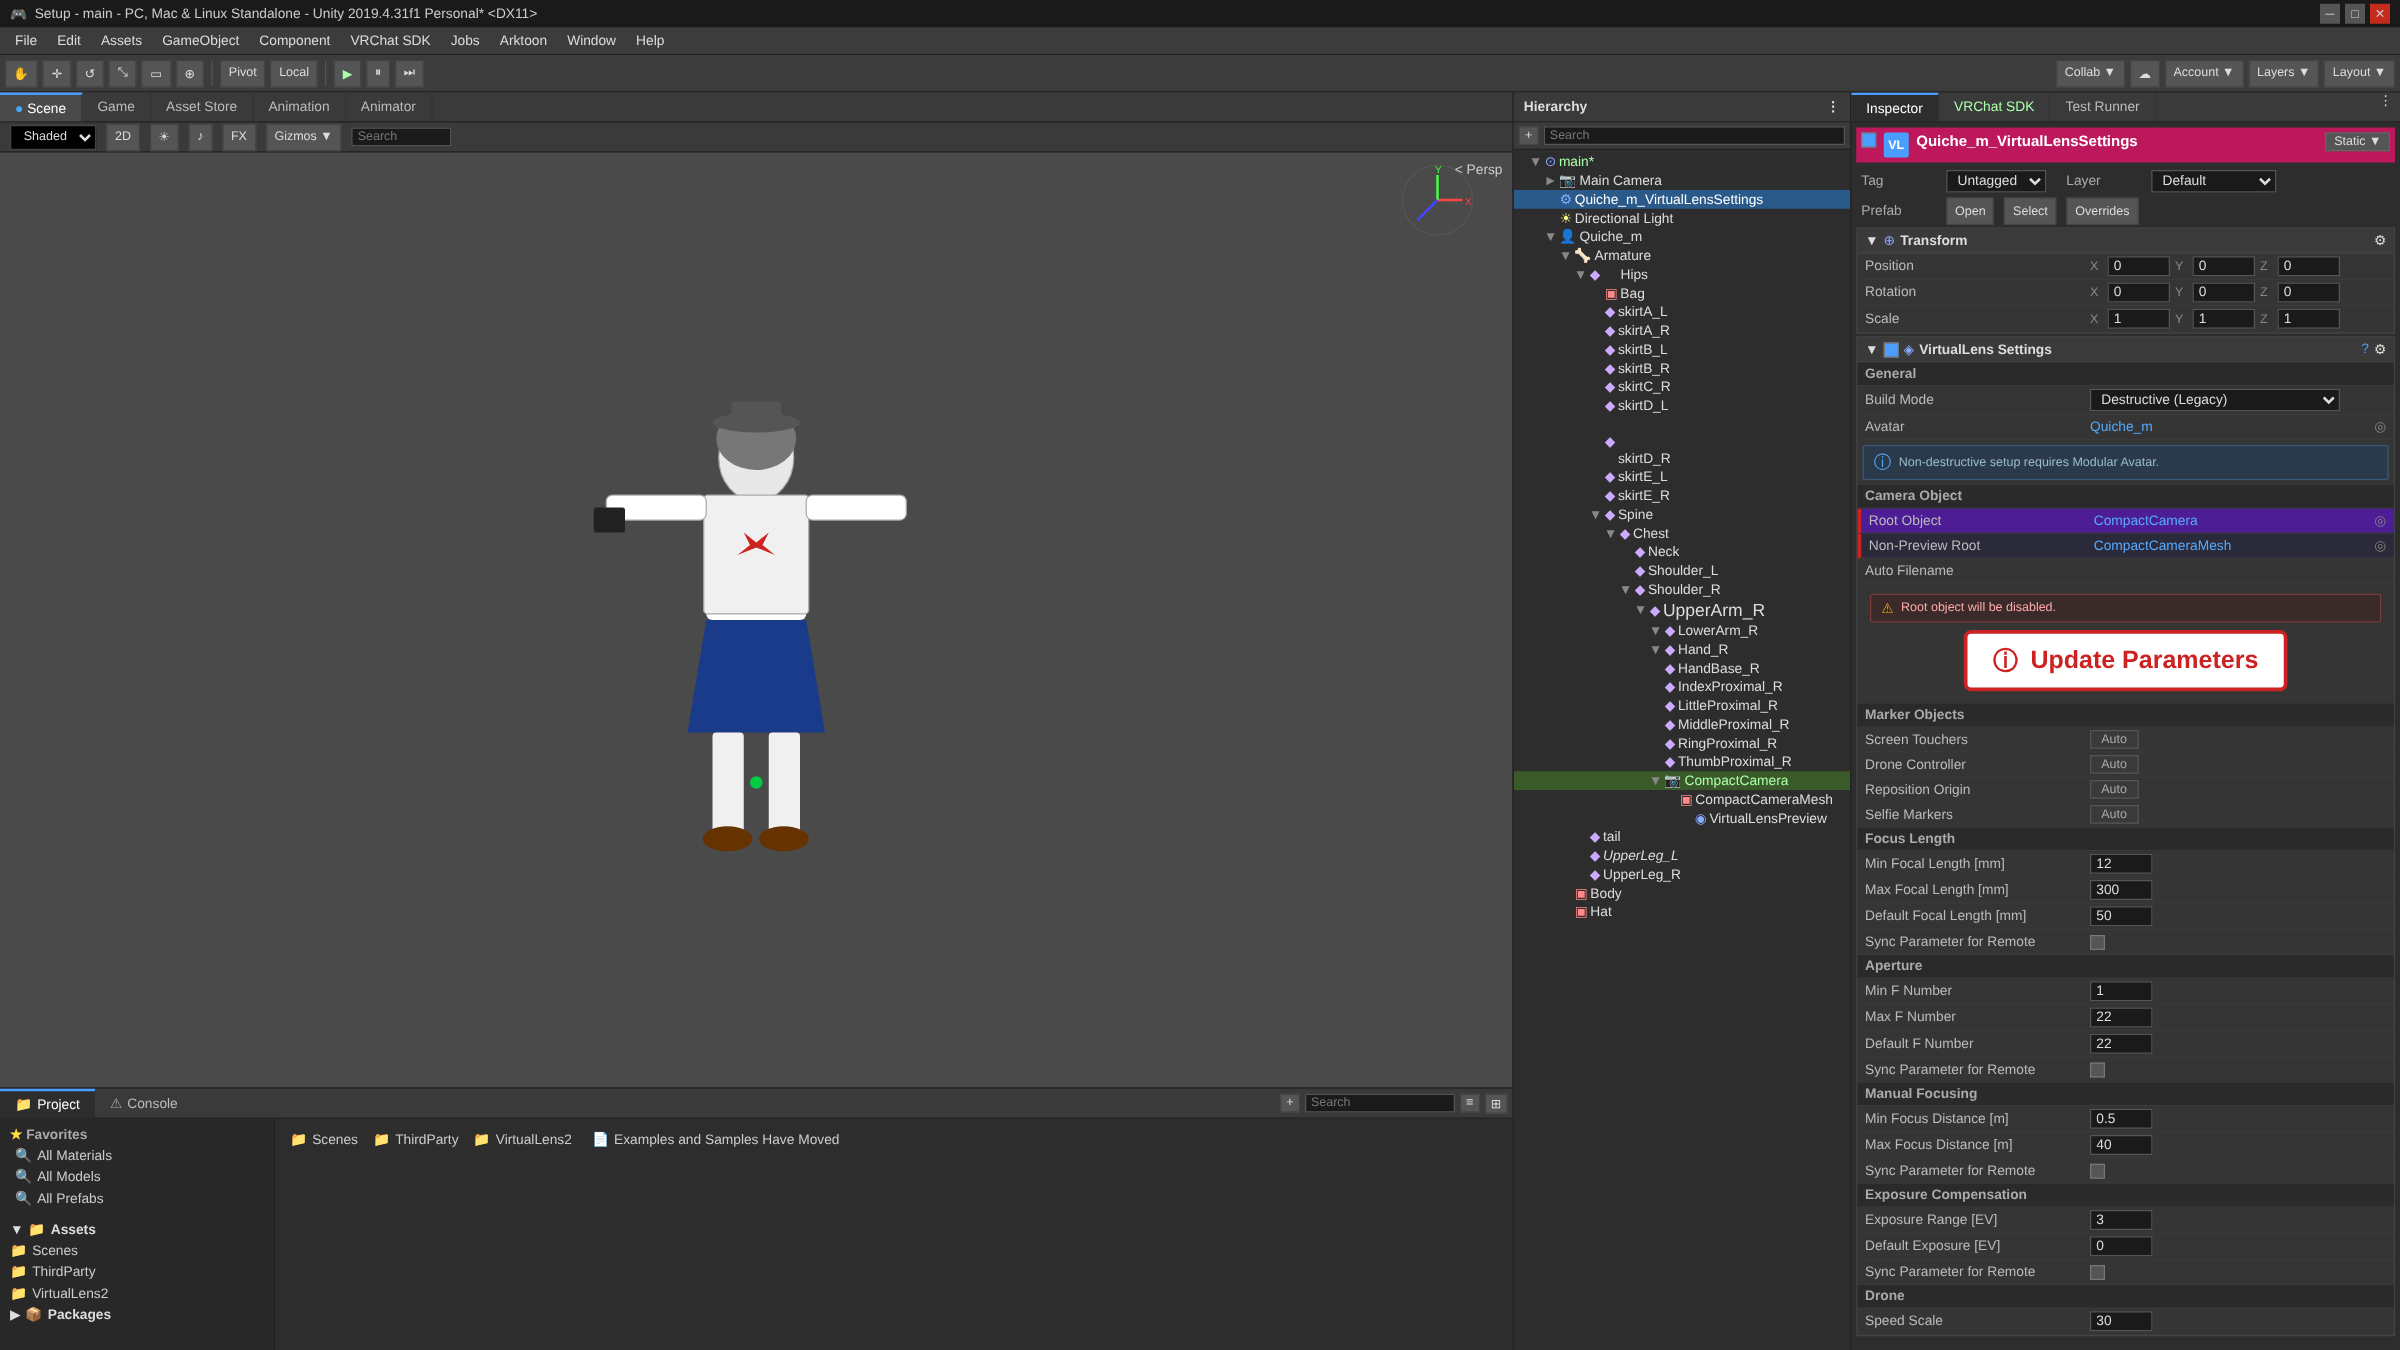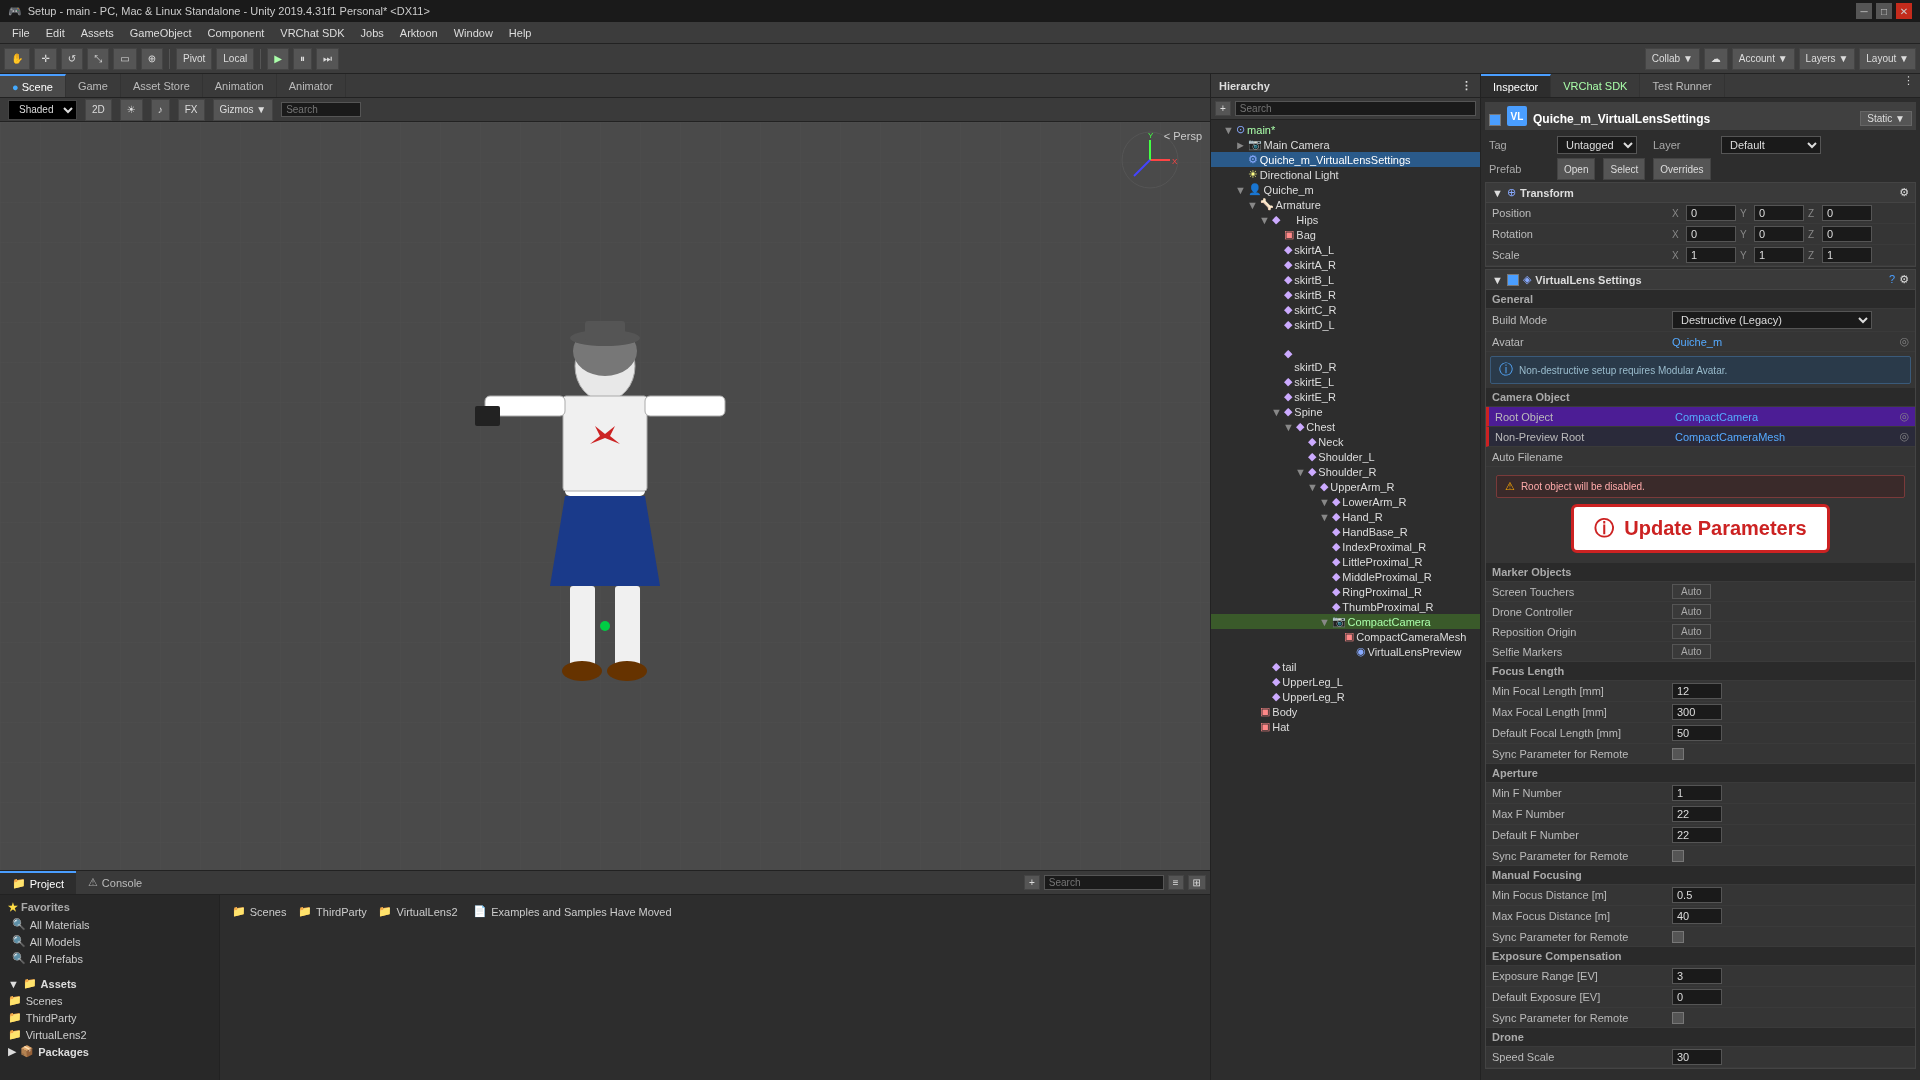--- a/index.html
+++ b/index.html
@@ -63,21 +63,21 @@
     .indent9 { padding-left: 108px; }
 
     
     .inspector-panel { width: 440px; background: #2d2d2d; border-left: 1px solid #222; display: flex; flex-direction: column; overflow: hidden; }
     .inspector-tab-bar { background: #3a3a3a; height: 24px; display: flex; align-items: stretch; border-bottom: 1px solid #222; }
     .inspector-tab { padding: 0 12px; display: flex; align-items: center; font-size: 11px; cursor: pointer; color: #bbb; border-right: 1px solid #333; }
     .inspector-tab.active { background: #2d2d2d; color: #fff; border-top: 2px solid #4a9eff; }
     .inspector-content { flex: 1; overflow-y: auto; padding: 4px; }
 
     
-    .obj-header { display: flex; align-items: flex-end; gap: 6px; padding: 4px; background: #404040; margin-bottom: 4px; }
+    .obj-header { display: flex; align-items: flex-start; gap: 6px; padding: 4px; background: #be185d; margin-bottom: 4px; }
     .obj-name { font-size: 12px; color: #fff; font-weight: bold; }
     .obj-row { display: flex; align-items: center; gap: 8px; padding: 2px 4px; }
     .obj-label { color: #aaa; width: 60px; font-size: 11px; }
     .static-btn { margin-left: auto; background: #555; border: 1px solid #666; color: #ddd; padding: 1px 6px; font-size: 10px; cursor: pointer; }
 
     
     .component-section { background: #353535; margin-bottom: 2px; border: 1px solid #444; }
     .component-header { background: #3a3a3a; padding: 3px 6px; display: flex; align-items: center; cursor: pointer; border-bottom: 1px solid #444; }
     .component-title { font-size: 11px; color: #ddd; font-weight: bold; margin-left: 4px; }
     .component-icons { margin-left: auto; display: flex; gap: 4px; }
@@ -514,21 +514,21 @@
 
       <div class="tree-item indent7">
         <span class="arrow">▼</span>
         <span style="color:#ccaaff;">◆</span>
         <span style="font-size:11px;margin-left:2px;">Shoulder_R</span>
       </div>
 
       <div class="tree-item indent8">
         <span class="arrow">▼</span>
         <span style="color:#ccaaff;">◆</span>
-        <span style="font-size:11px;margin-left:2px;">UpperArm_R</span>
+        <span style="font-size:14px;margin-left:2px;">UpperArm_R</span>
       </div>
 
       <div class="tree-item indent9">
         <span class="arrow">▼</span>
         <span style="color:#ccaaff;">◆</span>
         <span style="font-size:11px;margin-left:2px;">LowerArm_R</span>
       </div>
 
       <div class="tree-item indent9">
         <span class="arrow">▼</span>
@@ -586,21 +586,21 @@
       </div>
 
       <div class="tree-item indent4">
         <span class="arrow" style="visibility:hidden;">►</span>
         <span style="color:#ccaaff;">◆</span>
         <span style="font-size:11px;margin-left:2px;">tail</span>
       </div>
       <div class="tree-item indent4">
         <span class="arrow" style="visibility:hidden;">►</span>
         <span style="color:#ccaaff;">◆</span>
-        <span style="font-size:11px;margin-left:2px;">UpperLeg_L</span>
+        <span style="font-size:11px;margin-left:2px;font-style:italic;">UpperLeg_L</span>
       </div>
       <div class="tree-item indent4">
         <span class="arrow" style="visibility:hidden;">►</span>
         <span style="color:#ccaaff;">◆</span>
         <span style="font-size:11px;margin-left:2px;">UpperLeg_R</span>
       </div>
       <div class="tree-item indent3">
         <span class="arrow" style="visibility:hidden;">►</span>
         <span style="color:#ff8888;">▣</span>
         <span style="font-size:11px;margin-left:2px;">Body</span>

